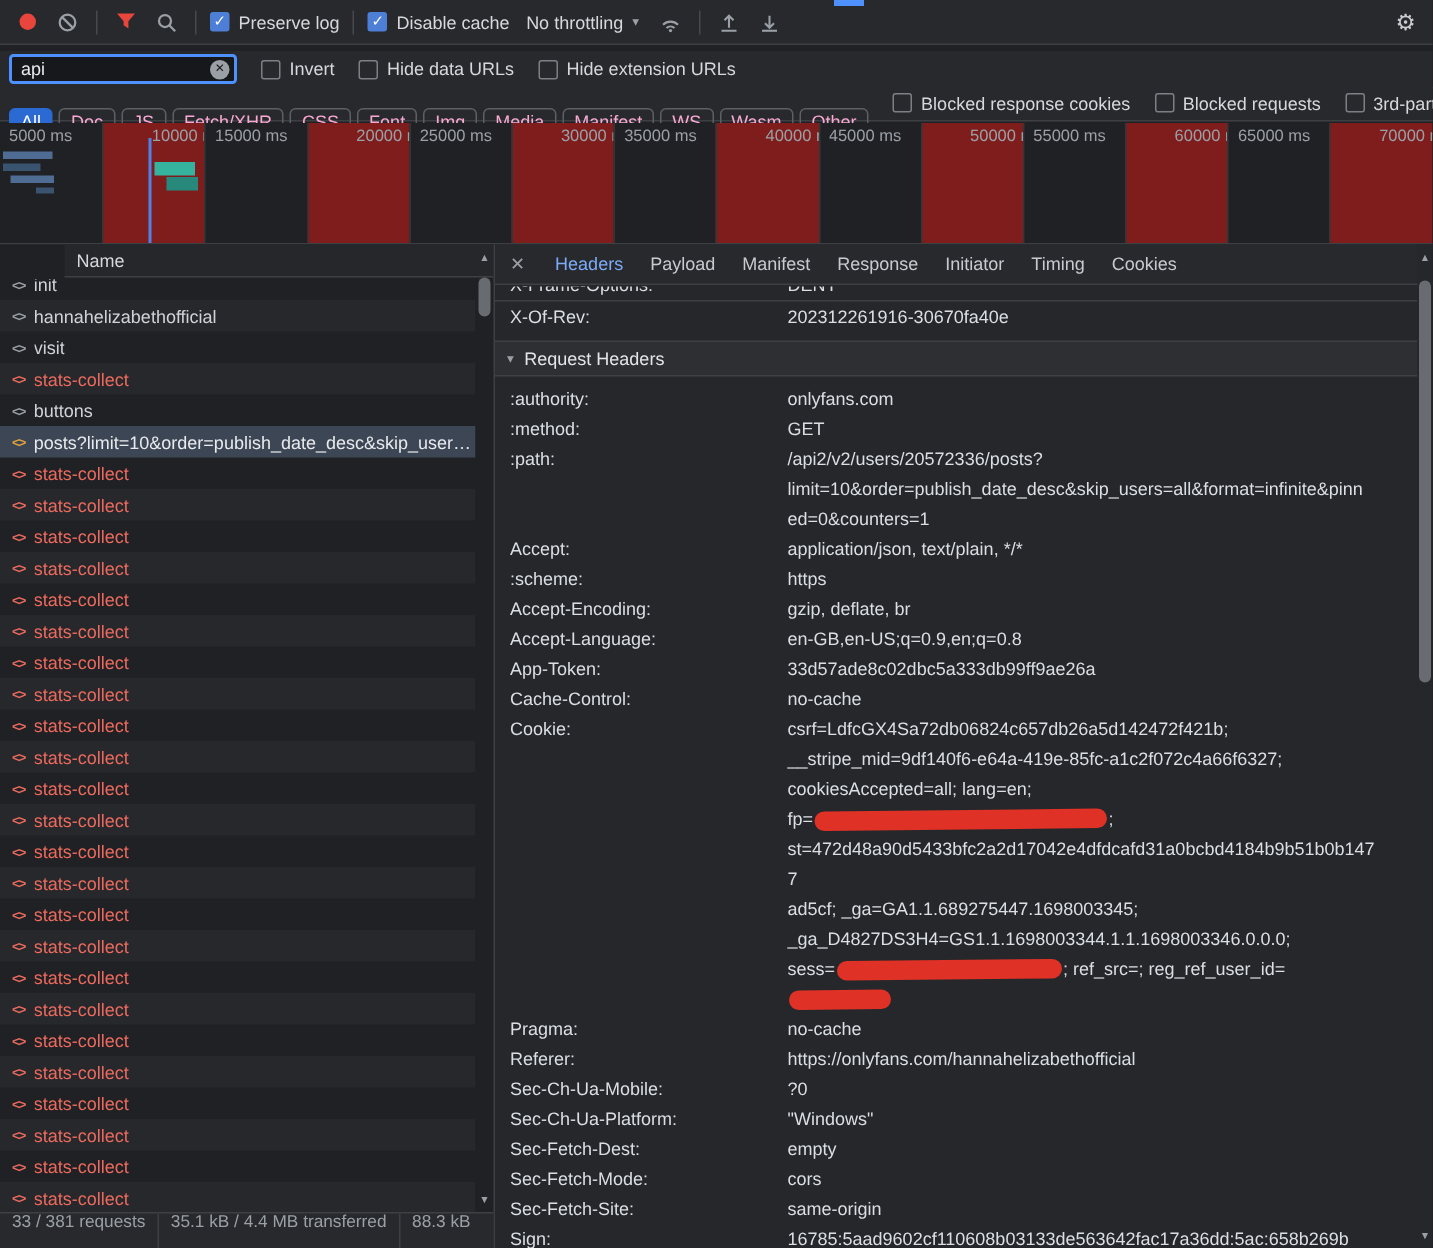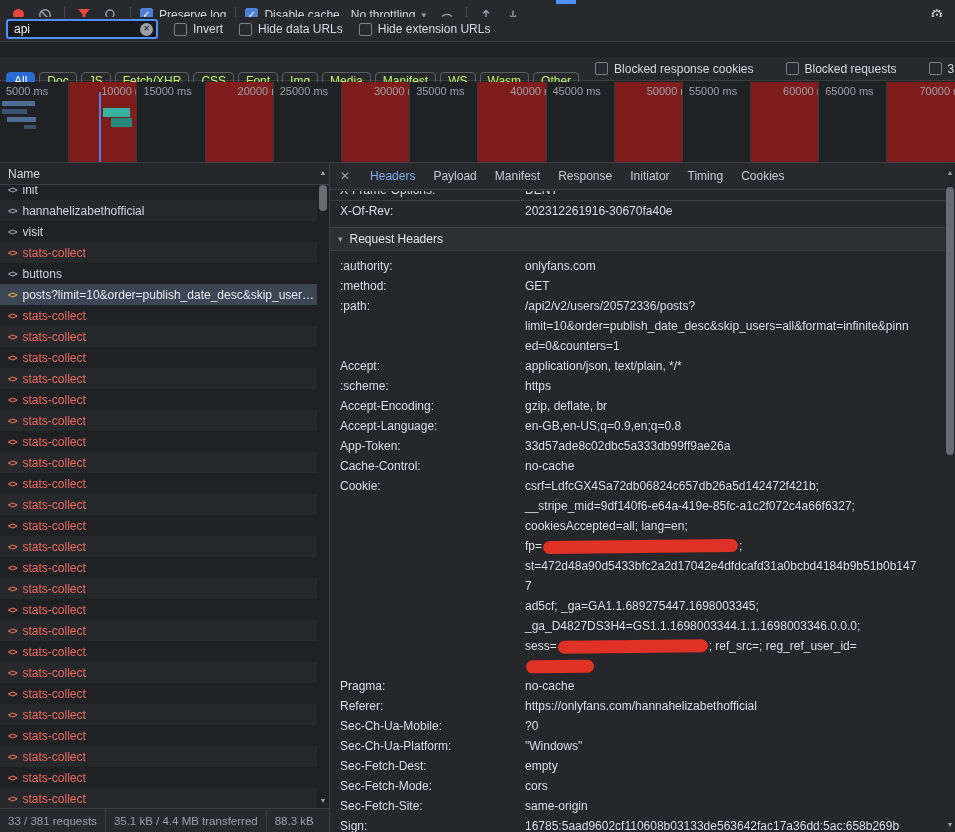--- a/index.html
+++ b/index.html
@@ -18,31 +18,31 @@
   .blue-strip{position:absolute;left:556px;top:0;width:20px;height:4px;background:#4d90fe;}
 
   
   .cb{display:inline-flex;align-items:center;gap:6px;color:#d5d8dc;cursor:pointer;flex:none;}
   .cb .box{width:13px;height:13px;border:1px solid #7c8085;border-radius:2px;display:inline-flex;align-items:center;justify-content:center;background:transparent;flex:none;}
   .cb .tick{display:none;color:#fff;font-size:10px;line-height:1;}
   .cb.checked .box{background:#4d7fd6;border-color:#4d7fd6;}
   .cb.checked .tick{display:block;}
 
   
-  .filter-row{position:absolute;top:17px;left:0;right:0;height:25px;background:#28292c;border-bottom:1px solid #3c4043;display:flex;align-items:center;padding:0 6px;gap:16px;}
+  .filter-row{position:absolute;top:34px;left:0;right:0;height:25px;background:#28292c;border-bottom:1px solid #3c4043;display:flex;align-items:center;padding:0 6px;gap:16px;}
   .filter-box{position:relative;display:inline-flex;align-items:center;flex:none;}
   .filter-input{width:152px;height:20px;background:#17181b;border:2px solid #4d90fe;border-radius:3px;color:#e8eaed;font:12px "Liberation Sans","DejaVu Sans",sans-serif;padding:0 20px 0 6px;outline:none;}
   .clear-x{position:absolute;right:5px;width:13px;height:13px;border-radius:50%;background:#9aa0a6;color:#17181b;display:flex;align-items:center;justify-content:center;font-size:8px;line-height:1;cursor:pointer;}
 
   
   .type-row{position:absolute;top:57px;left:0;right:0;height:24px;background:#28292c;border-bottom:1px solid #3c4043;display:flex;align-items:center;padding:0 6px;}
   .pill-list{display:flex;gap:4px;align-items:center;margin-top:24px;}
-  .pill{height:17px;display:inline-flex;align-items:center;padding:0 7px;border:1px solid #5c5f63;border-radius:4px;color:#bef264;cursor:pointer;white-space:nowrap;}
+  .pill{height:17px;display:inline-flex;align-items:center;padding:0 7px;border:1px solid #5c5f63;border-radius:4px;color:#f9a8d4;cursor:pointer;white-space:nowrap;}
   .pill.active{background:#2a6ad2;border-color:#2a6ad2;color:#fff;}
-  .extra-list{display:flex;gap:32px;margin-left:16px;align-items:center;}
+  .extra-list{display:flex;gap:16px;margin-left:16px;align-items:center;}
 
   
   .timeline{position:absolute;top:82px;left:0;right:0;height:81px;background:#202124;border-bottom:1px solid #3c4043;overflow:hidden;}
   .tl-cols{display:flex;height:100%;}
   .tl-col{width:68.2px;flex:none;border-left:1px solid #343639;padding:3px 0 0 6px;}
   .tl-col:first-child{border-left:none;}
   .tl-col.alt{background:#7f1d1d;padding-left:32px;}
   .tl-label{font-size:11px;color:#9aa0a6;white-space:nowrap;overflow:hidden;display:block;}
   .wf{position:absolute;inset:0;pointer-events:none;}
   .wf div{position:absolute;}
@@ -51,35 +51,35 @@
   .w3{left:7px;top:35px;width:29px;height:5px;background:#4f6d94;}
   .w4{left:24px;top:43px;width:12px;height:4px;background:#3a536f;}
   .wline{left:99px;top:10px;bottom:0;width:2px;background:#4f82e8;}
   .wt1{left:103px;top:26px;width:27px;height:9px;background:#36b39e;}
   .wt2{left:111px;top:36px;width:21px;height:9px;background:#27897b;}
 
   
   .main{position:absolute;top:163px;left:0;right:0;bottom:0;display:flex;}
 
   
-  .left-pane{width:330px;flex:none;position:relative;background:#202124;border-right:1px solid #3c4043;overflow:hidden;}
+  .left-pane{width:330px;flex:none;position:relative;background:#202124;border-right:1px solid #3c4043;overflow:hidden;padding-left:43px;}
   .name-header{height:22px;line-height:22px;padding-left:8px;color:#d5d8dc;background:#26272a;border-bottom:1px solid #3c4043;}
   .req-list{position:absolute;top:23px;left:0;right:12px;bottom:24px;overflow:hidden;}
   .req-list-inner{margin-top:-7px;}
   .req-row{height:21px;display:flex;align-items:center;gap:6px;padding-left:8px;white-space:nowrap;overflow:hidden;cursor:pointer;}
   .req-row.odd{background:#26282b;}
   .req-row .req-icon{font-size:9px;font-weight:bold;color:#9aa0a6;flex:none;letter-spacing:-1px;}
   .req-row.normal{color:#cfd3d8;}
   .req-row.error{color:#ed6a5f;}
   .req-row.error .req-icon{color:#ed6a5f;}
   .req-row.selected{background:#3d4654;color:#e8eaed;}
   .req-row.selected .req-icon{color:#e2a33c;}
   .req-label{overflow:hidden;text-overflow:ellipsis;}
   .left-status{position:absolute;left:0;right:0;bottom:0;height:24px;background:#28292c;border-top:1px solid #3c4043;display:flex;align-items:center;color:#9aa0a6;font-size:11.5px;overflow:hidden;}
-  .sb-items{display:flex;align-items:center;height:100%;}
+  .sb-items{display:flex;height:100%;}
   .sb-item{padding:0 8px;white-space:nowrap;}
   .sb-sep{width:1px;height:100%;background:#3c4043;flex:none;}
 
   
   .sbar{position:absolute;width:12px;background:transparent;}
   .sb-arrow{position:absolute;left:0;width:12px;text-align:center;font-size:7px;color:#9aa0a6;cursor:pointer;}
   .sb-thumb{position:absolute;left:2px;width:8px;border-radius:4px;background:#686c70;cursor:pointer;}
   .left-sbar{top:0;right:0;bottom:24px;}
   .left-sbar .top{top:6px;}
   .left-sbar .bottom{bottom:4px;}

